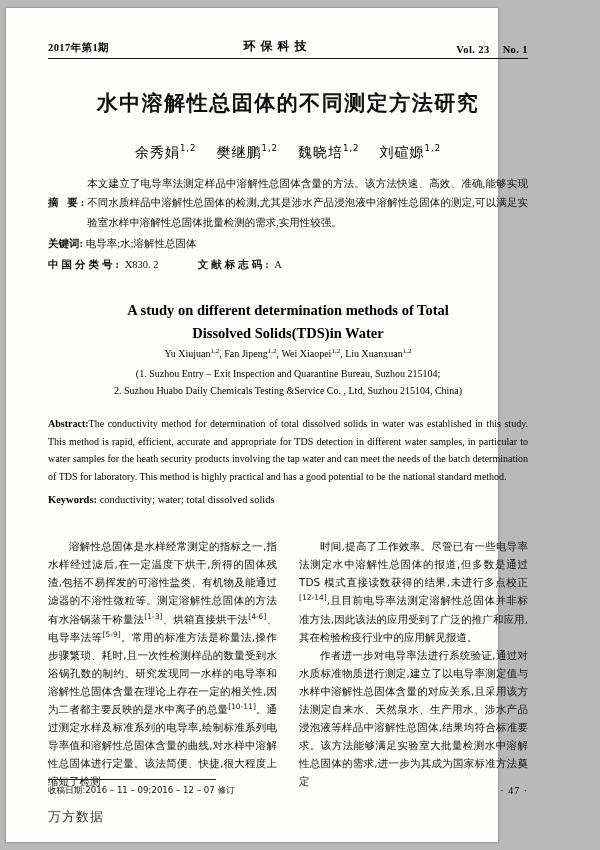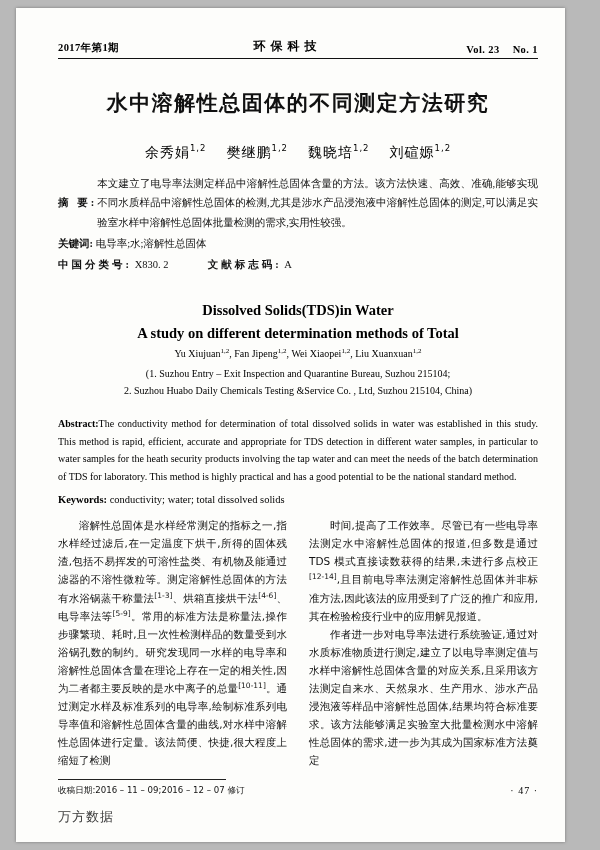--- a/index.html
+++ b/index.html
@@ -8,23 +8,23 @@
   }
   body {
     width: 600px;
     height: 850px;
     background: #b9b9b9;
     font-family: "Liberation Serif", serif;
     overflow: hidden;
   }
   .page {
     position: absolute;
-    left: 16px;
+    left: 6px;
     top: 8px;
-    width: 549px;
+    width: 492px;
     height: 834px;
     background: #fdfdfb;
     box-shadow: 0 0 3px rgba(0,0,0,0.35);
     box-sizing: border-box;
     padding: 0;
   }
   .inner {
     position: absolute;
     left: 42px;
     top: 30px;
@@ -133,21 +133,21 @@
   .en-abs b { font-weight: bold; }
   .en-kw {
     font-size: 10.5px;
     line-height: 1.7;
     margin-top: 6px;
   }
 
   
   .cols {
     display: flex;
-    margin-top: 7px;
+    margin-top: 28px;
     gap: 22px;
   }
   .col {
     width: 229px;
     font-family: "DejaVu Sans", sans-serif;
     font-size: 10.5px;
     line-height: 1.72;
     text-align: justify;
     color: #111;
   }
@@ -229,22 +229,22 @@
       <div class="clsline">
         <span class="lbl">中国分类号:</span>
         <span>X830. 2</span>
         <span class="sep"></span>
         <span class="lbl">文献标志码:</span>
         <span>A</span>
       </div>
     </div>
 
     <div class="en-title">
+      <div>A study on different determination methods of Total</div>
       <div>Dissolved Solids(TDS)in Water</div>
-      <div>A study on different determination methods of Total</div>
     </div>
 
     <div class="en-authors">
       <span><span>Yu Xiujuan</span><sup>1,2</sup></span>,
       <span><span>Fan Jipeng</span><sup>1,2</sup></span>,
       <span><span>Wei Xiaopei</span><sup>1,2</sup></span>,
       <span><span>Liu Xuanxuan</span><sup>1,2</sup></span>
     </div>
 
     <div class="en-affil">

